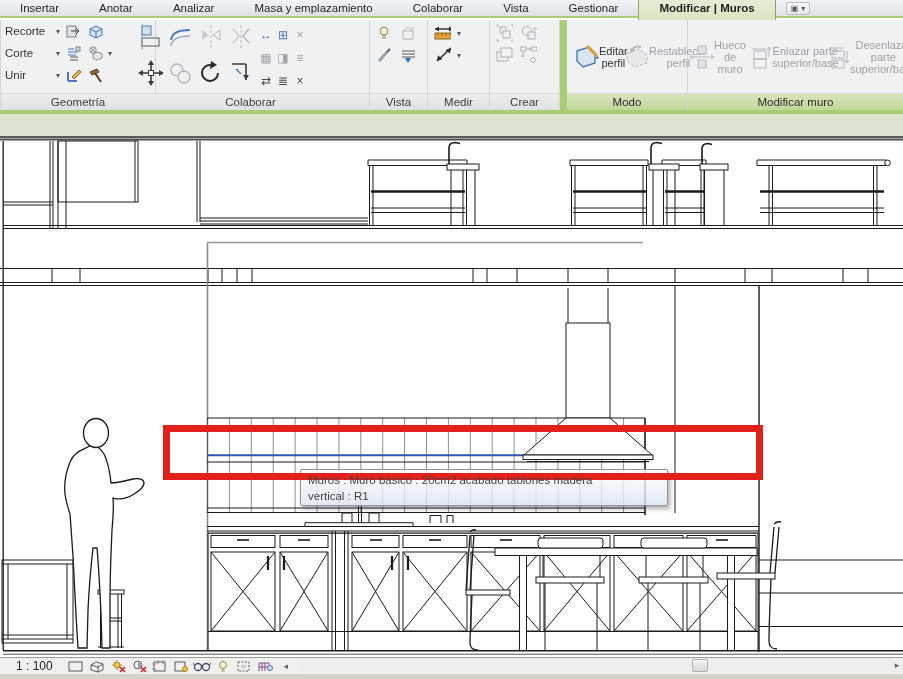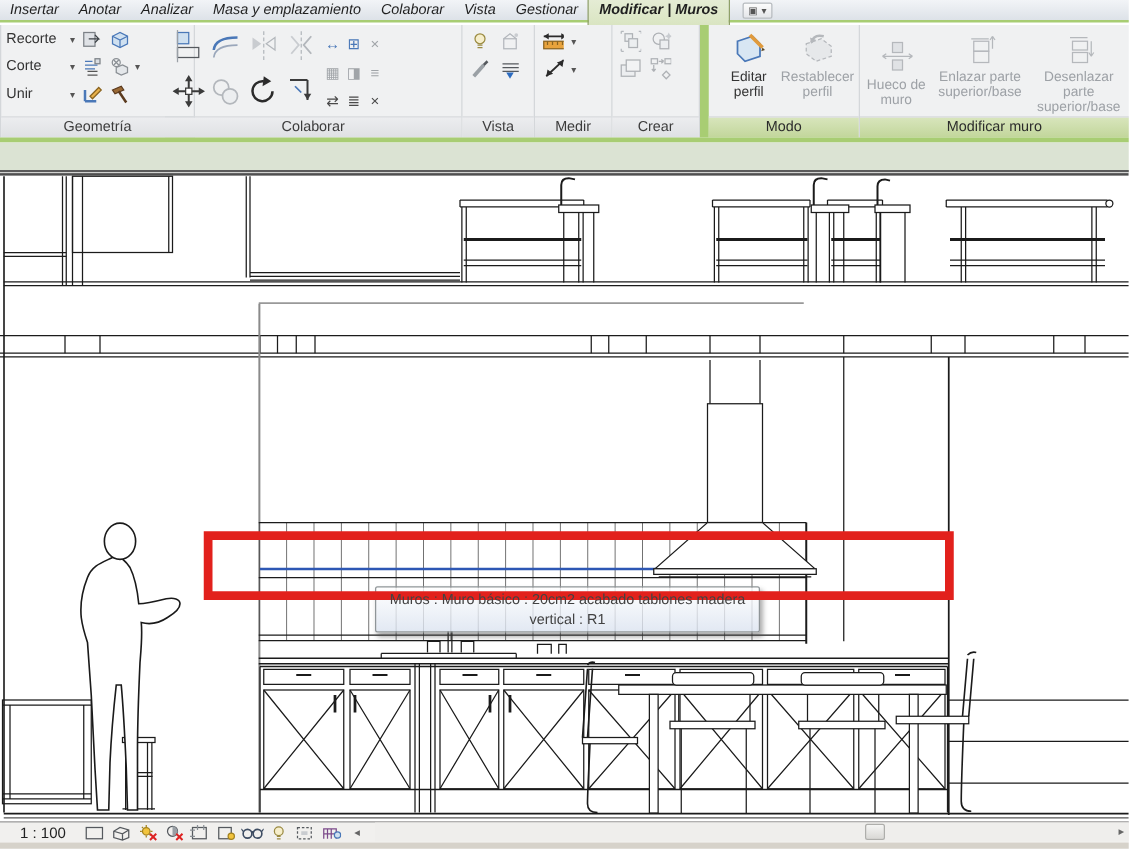--- a/index.html
+++ b/index.html
@@ -3,21 +3,21 @@
 <meta charset="utf-8">
 <style>
   * { margin:0; padding:0; box-sizing:border-box; }
   html,body { width:903px; height:679px; }
   body { font-family:"Liberation Sans", sans-serif; position:relative; background:#fff; overflow:hidden; }
 
   
   .tabbar { position:absolute; left:0; top:0; width:903px; height:18px;
             background:linear-gradient(#f2f4f7,#dde2e8); border-bottom:2px solid #a8cd73;
             display:flex; align-items:center; font-size:11.5px; color:#1f1f1f; }
-  .tab { padding:1px 8px 2px; cursor:default; white-space:nowrap;font-style:italic; }
+  .tab { padding:1px 20px 2px; cursor:default; white-space:nowrap; }
   .tab-active { background:linear-gradient(#e9efdc,#d7e3bd); border:1px solid #8fa068; border-bottom:none;
                 height:34px; display:flex; align-items:center; font-weight:bold; }
   .ribbon-toggle { margin-left:10px; border:1px solid #b8bcc0; background:linear-gradient(#fcfcfc,#e4e6e9);
                    border-radius:2px; font-size:8px; color:#555; padding:0 4px; height:13px; display:flex; align-items:center; gap:3px; }
   .ribbon-body { position:absolute; left:0; top:20px; width:903px; height:90px; background:#f0f1f2; }
   .panel { position:absolute; top:0; height:90px; border-right:1px solid #d4d7da; }
   .panel-label { position:absolute; left:0; bottom:0; width:100%; height:17px;
                  background:linear-gradient(#ecedef,#dfe1e4); border-top:1px solid #d8dadd;
                  font-size:11.5px; color:#3c3c3c; text-align:center; line-height:16px; }
   .panel-label.green { background:linear-gradient(#d8e5bc,#c2d69b); color:#2c2c2c; }
@@ -33,33 +33,33 @@
   .modgrid { position:absolute; left:6px; top:2px; display:flex; gap:4px; }
   .bigcol { display:flex; flex-direction:column; gap:6px; }
   .icon24 { width:26px; height:30px; display:flex; align-items:center; justify-content:center; }
   .minigrid { display:grid; grid-template-columns:repeat(3,16px); grid-auto-rows:22px; gap:1px; margin-top:2px;
               font-size:12px; text-align:center; }
   .minigrid span { line-height:22px; }
   .mini-blue { color:#4a78b8; } .mini-gray { color:#a0a4a8; } .mini-dark { color:#4a4a4a; }
 
   .vgrid { position:absolute; left:5px; top:4px; display:grid; grid-template-columns:auto auto; gap:4px 6px; align-items:center; }
 
-  .bigbtn { position:absolute; top:3px; width:52px; height:68px; display:flex; flex-direction:column; align-items:center;
+  .bigbtn { position:absolute; top:3px; width:52px; height:68px; display:flex; flex-direction:row; align-items:center;
             font-size:11px; color:#333; text-align:center; line-height:12px; }
   .bigbtn .bicon { width:26px; height:28px; margin:2px 0 3px; }
   .bigbtn.disabled { color:#9da1a6; }
 
   
   .canvas { position:absolute; left:0; top:138px; width:903px; height:519px; background:#fff; }
   .red-rect { position:absolute; left:163px; top:425px; width:600px; height:55px;
               border:7px solid #e2211c; z-index:5; }
-  .tooltip { position:absolute; left:300px; top:469px; width:308px; height:37px;
+  .tooltip { position:absolute; left:300px; top:469px; width:368px; height:37px;
              background:linear-gradient(rgba(255,255,255,.80), rgba(219,227,240,.80));
              border:1px solid #8f9598; border-radius:2px; box-shadow:2px 3px 4px rgba(70,70,70,.45);
-             padding:2px 7px; font-size:11.5px; color:#424242; line-height:16px;text-align:center; }
+             padding:2px 7px; font-size:11.5px; color:#424242; line-height:16px; }
   .tooltip div { position:relative; z-index:6; white-space:nowrap; }
 
   
   .statusbar { position:absolute; left:0; top:657px; width:903px; height:17px; background:#f1f0ee;
                border-top:1px solid #9b9b9b; display:flex; align-items:center; }
   .scale { font-size:12px; color:#222; margin:0 14px 0 16px; }
   .vcicons { display:flex; align-items:center; gap:3px; }
   .vcicon { width:18px; height:15px; display:flex; align-items:center; justify-content:center; }
   .scroll-btn { font-size:9px; color:#666; width:12px; text-align:center; }
   .scroll-track { position:absolute; left:300px; top:658px; width:603px; height:15px; background:#efeeec; }

